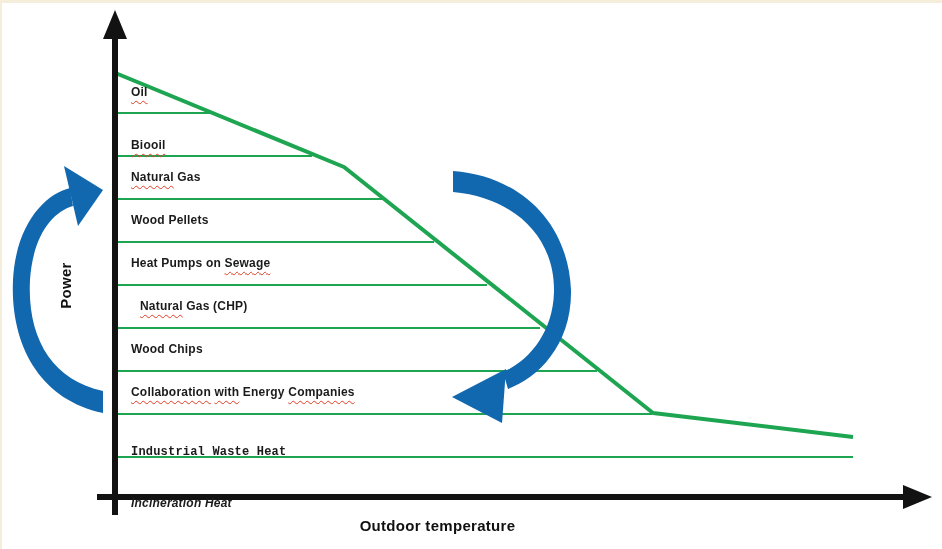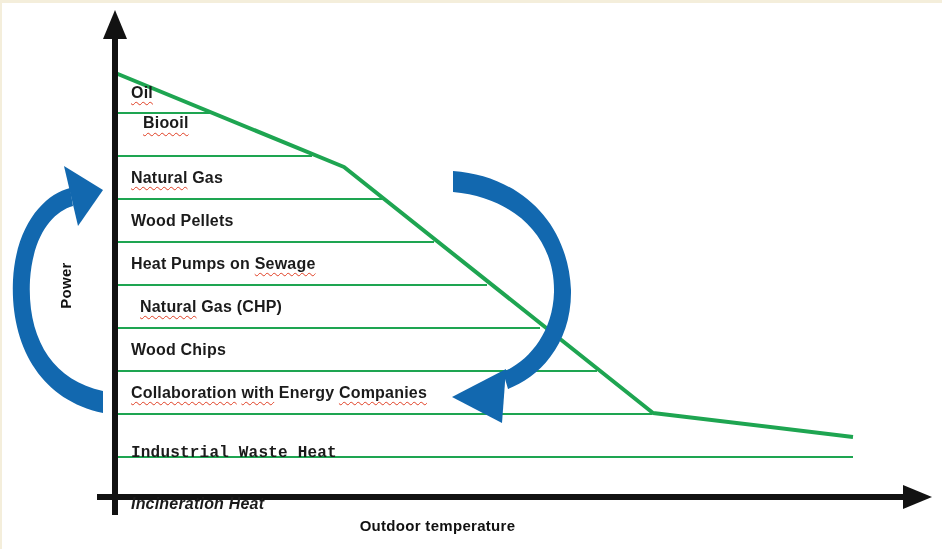--- a/index.html
+++ b/index.html
@@ -5,21 +5,21 @@
   html,body{margin:0;padding:0;background:#fff;}
   .stage{
     position:relative;width:942px;height:549px;background:#ffffff;
     font-family:"Liberation Sans",sans-serif;overflow:hidden;
   }
   .edge-strip-top{position:absolute;left:0;top:0;width:942px;height:3px;}
   .edge-strip-left{position:absolute;left:0;top:0;width:2px;height:549px;}
   svg.layer{position:absolute;left:0;top:0;width:942px;height:549px;}
   .band-label{
     position:absolute;left:131px;transform:translateY(-50%);
-    font-size:16px;font-weight:700;color:#1b1b1b;letter-spacing:.2px;
+    font-size:12px;font-weight:700;color:#1b1b1b;letter-spacing:.2px;
     white-space:nowrap;line-height:1.15;
   }
   .band-label .flagged{
     text-decoration-line:underline;
     text-decoration-style:wavy;
     text-decoration-color:#e03e23;
     text-decoration-thickness:1px;
     text-underline-offset:4px;
   }
   .axis-label{
@@ -64,21 +64,21 @@
     </g>
 
     <g>
       <path d="M 453 171 C 520 176, 568 222, 571 290 C 572 345, 538 378, 508 389 L 503 372 C 527 362, 553 334, 554 292 C 555 238, 516 198, 453 192 Z" fill="#1268af"></path>
       <polygon points="506,369 452,397 502,423" fill="#1268af"></polygon>
     </g>
   </svg>
 
   <div>
       <div class="band-label" style="top: 92.5px;"><span class="flagged">Oil</span></div>
-      <div class="band-label" style="top: 123px; margin-left: 12px;"><span class="flagged">Biooil</span></div>
+      <div class="band-label" style="top: 146px;"><span class="flagged">Biooil</span></div>
       <div class="band-label" style="top: 177.5px; text-align: right;"><span class="flagged">Natural</span> <span>Gas</span></div>
       <div class="band-label" style="top: 220.5px;"><span>Wood Pellets</span></div>
       <div class="band-label" style="top: 263.5px;"><span>Heat Pumps on</span> <span class="flagged">Sewage</span></div>
       <div class="band-label" style="top: 306.5px; margin-left: 9px;"><span class="flagged">Natural</span> <span>Gas (CHP)</span></div>
       <div class="band-label" style="top: 350px;"><span>Wood Chips</span></div>
       <div class="band-label" style="top: 392.5px; text-align: right;"><span class="flagged">Collaboration</span> <span class="flagged">with</span> <span>Energy</span> <span class="flagged">Companies</span></div>
       <div class="band-label" style="top: 453px; font-family: Liberation Mono, monospace;"><span>Industrial Waste Heat</span></div>
       <div class="band-label" style="top: 504px; font-style: italic;"><span>Incineration Heat</span></div>
     </div>
 

